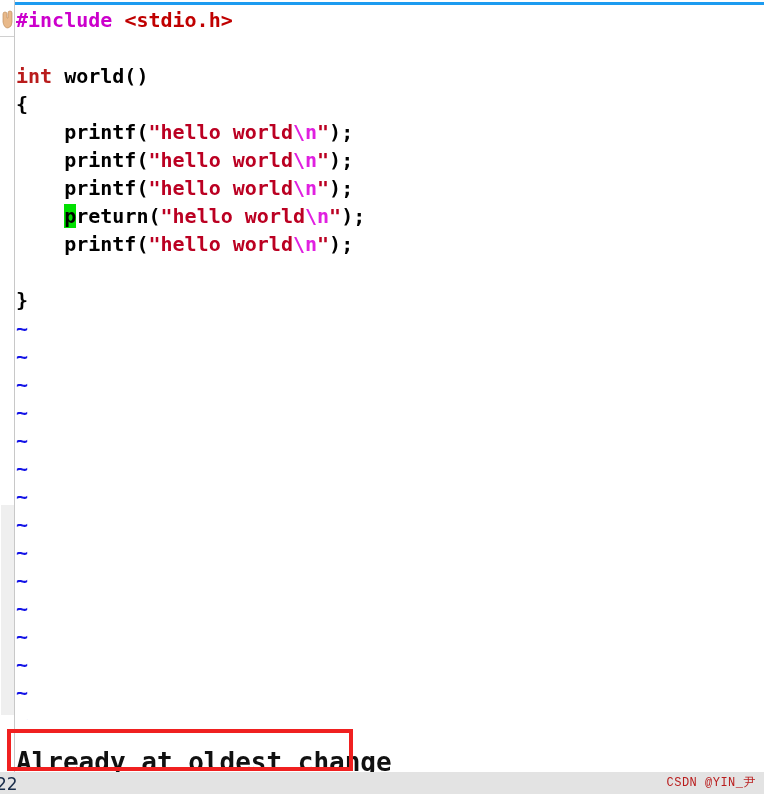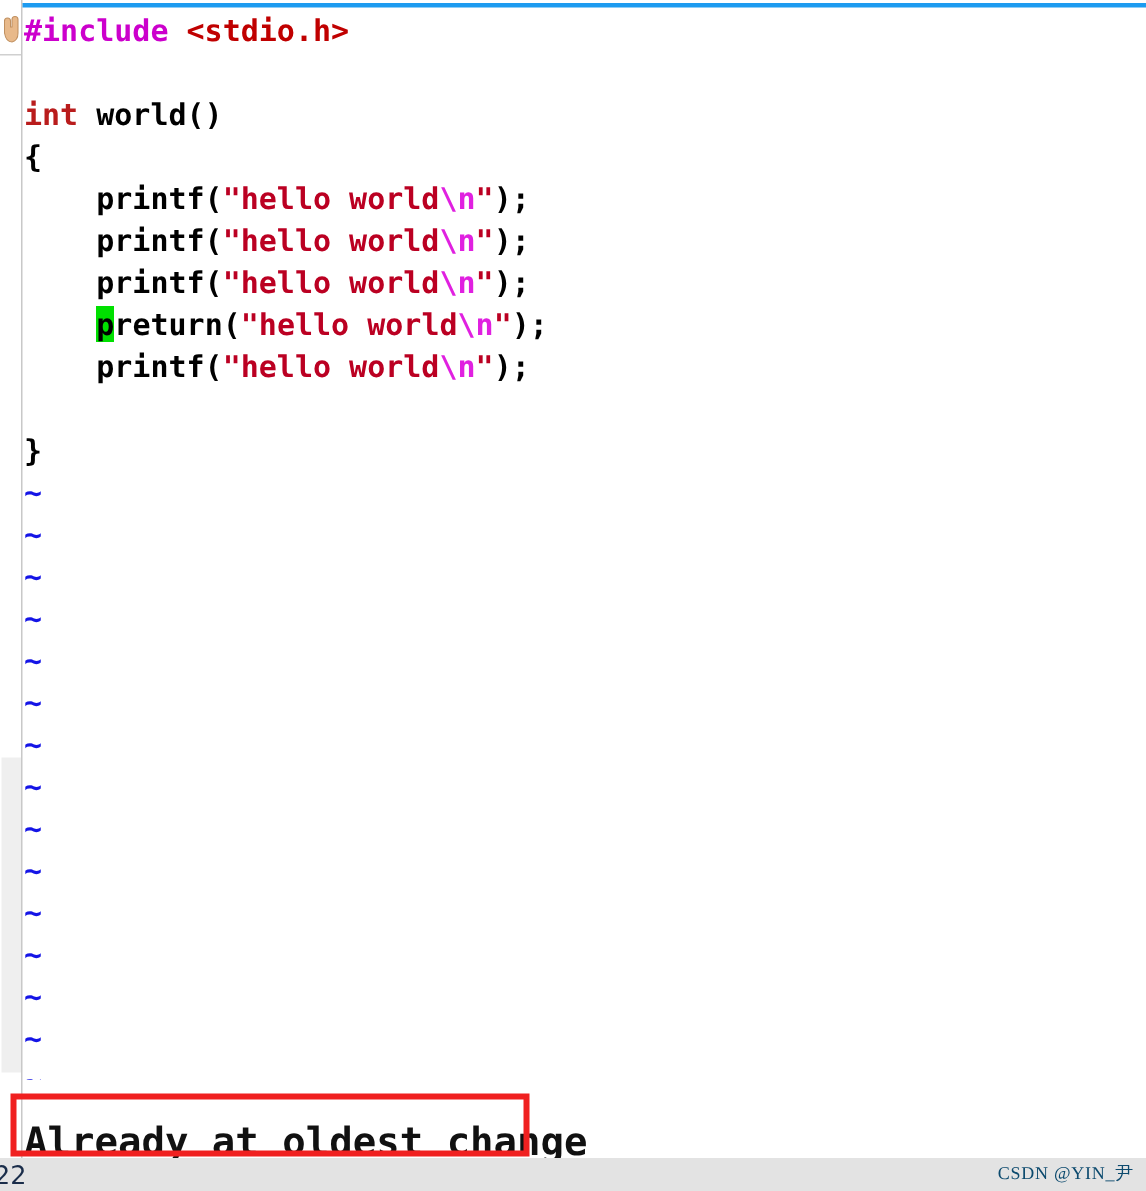--- a/index.html
+++ b/index.html
@@ -137,23 +137,23 @@
     height: 22px;
     line-height: 24px;
     font-family: "DejaVu Sans", sans-serif;
     font-size: 17px;
     color: #1a2d4a;
     white-space: pre;
   }
   #watermark {
     position: absolute;
     right: 8px; top: 2px;
-    font-family: Liberation Serif, serif;
+    font-family: Liberation Mono, monospace;
     font-size: 12px;
-    color: #0c4a6e;
+    color: #b91c1c;
     letter-spacing: 0.5px;
     white-space: pre;
   }
 </style>
 </head>
 <body>
 
 <div id="left-chrome">
   <div id="left-chrome-icon">
     <svg width="13" height="22" viewBox="0 0 13 22">

